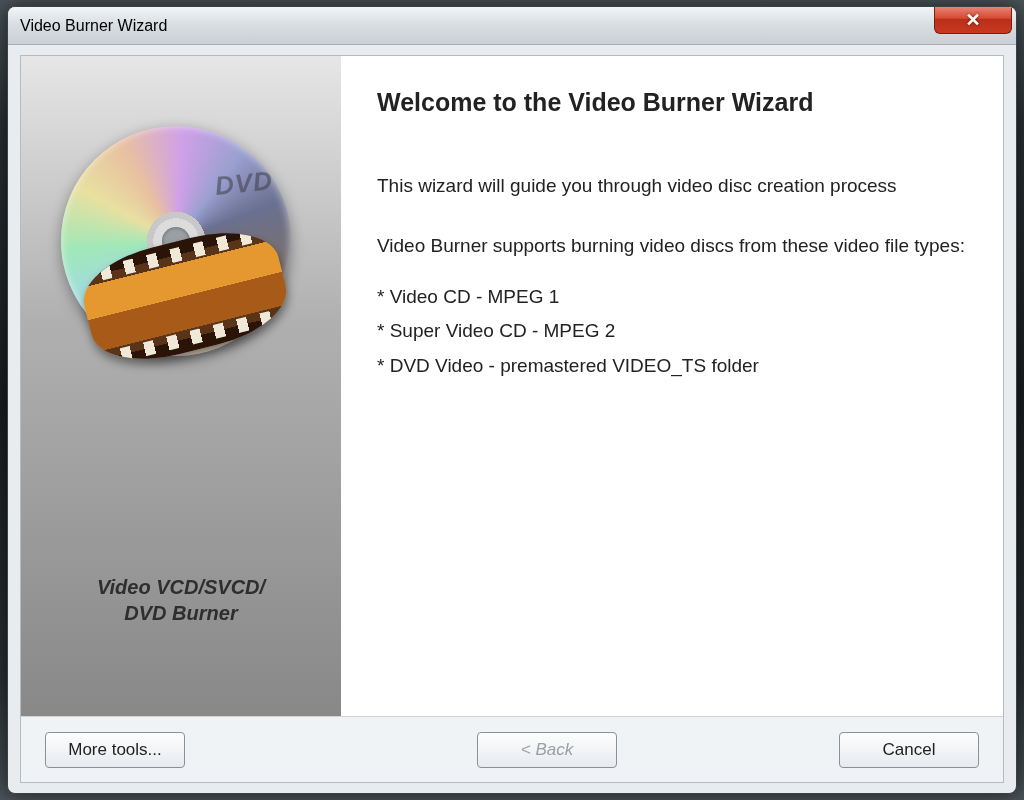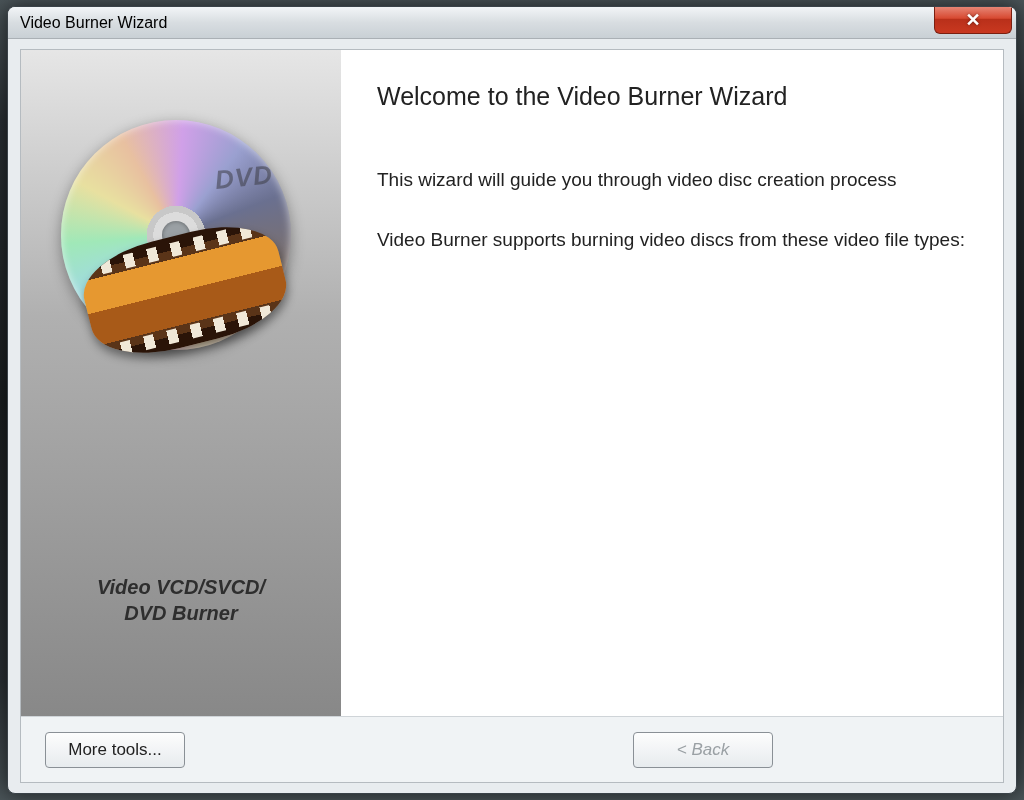--- a/index.html
+++ b/index.html
@@ -18,21 +18,21 @@
     height: 788px;
     background: #e8ecef;
     border: 1px solid #3a4248;
     border-radius: 8px;
     box-shadow: 0 0 20px rgba(0,0,0,0.6);
     display: flex;
     flex-direction: column;
     overflow: hidden;
   }
   .titlebar {
-    height: 32px;
+    height: 38px;
     background: linear-gradient(180deg, #f2f5f7 0%, #d8dde1 50%, #c9d0d5 100%);
     border-bottom: 1px solid #aab0b5;
     display: flex;
     align-items: center;
     padding: 0 4px 0 12px;
     position: relative;
   }
   .close-btn {
     position: absolute;
     right: 4px;
@@ -152,21 +152,21 @@
   .main-panel {
     flex: 1;
     background: #fff;
     padding: 28px 36px 20px 36px;
     color: #222;
     font-size: 19px;
     line-height: 1.5;
   }
   .main-panel h1 {
     font-size: 25px;
-    font-weight: normal;
+    font-weight: bold;
     margin-bottom: 50px;
   }
   .intro { margin-bottom: 32px; }
   .supports { margin-bottom: 22px; }
   .bullets { margin-bottom: 110px; }
   .bullets div { margin-bottom: 6px; }
   .footer {
     height: 66px;
     border-top: 1px solid #cfd4d8;
     background: #f0f3f5;
@@ -226,25 +226,31 @@
         <div class="side-caption">
           <div>Video VCD/SVCD/</div>
           <div>DVD Burner</div>
         </div>
       </div>
 
       <div class="main-panel">
         <h1>Welcome to the Video Burner Wizard</h1>
         <div class="intro">This wizard will guide you through video disc creation process</div>
         <div class="supports">Video Burner supports burning video discs from these video file types:</div>
+        <div class="bullets">
+          <div>* Video CD - MPEG 1</div>
+          <div>* Super Video CD - MPEG 2</div>
+          <div>* DVD Video - premastered VIDEO_TS folder</div>
+        </div>
       </div>
 
     </div>
 
     <div class="footer">
       <button class="btn">More tools...</button>
       <div class="spacer"></div>
       <button class="btn disabled">&lt; Back</button>
       <div class="gap-mid"></div>
+      <button class="btn">Cancel</button>
     </div>
   </div>
 
 </div>
 
 </body></html>

